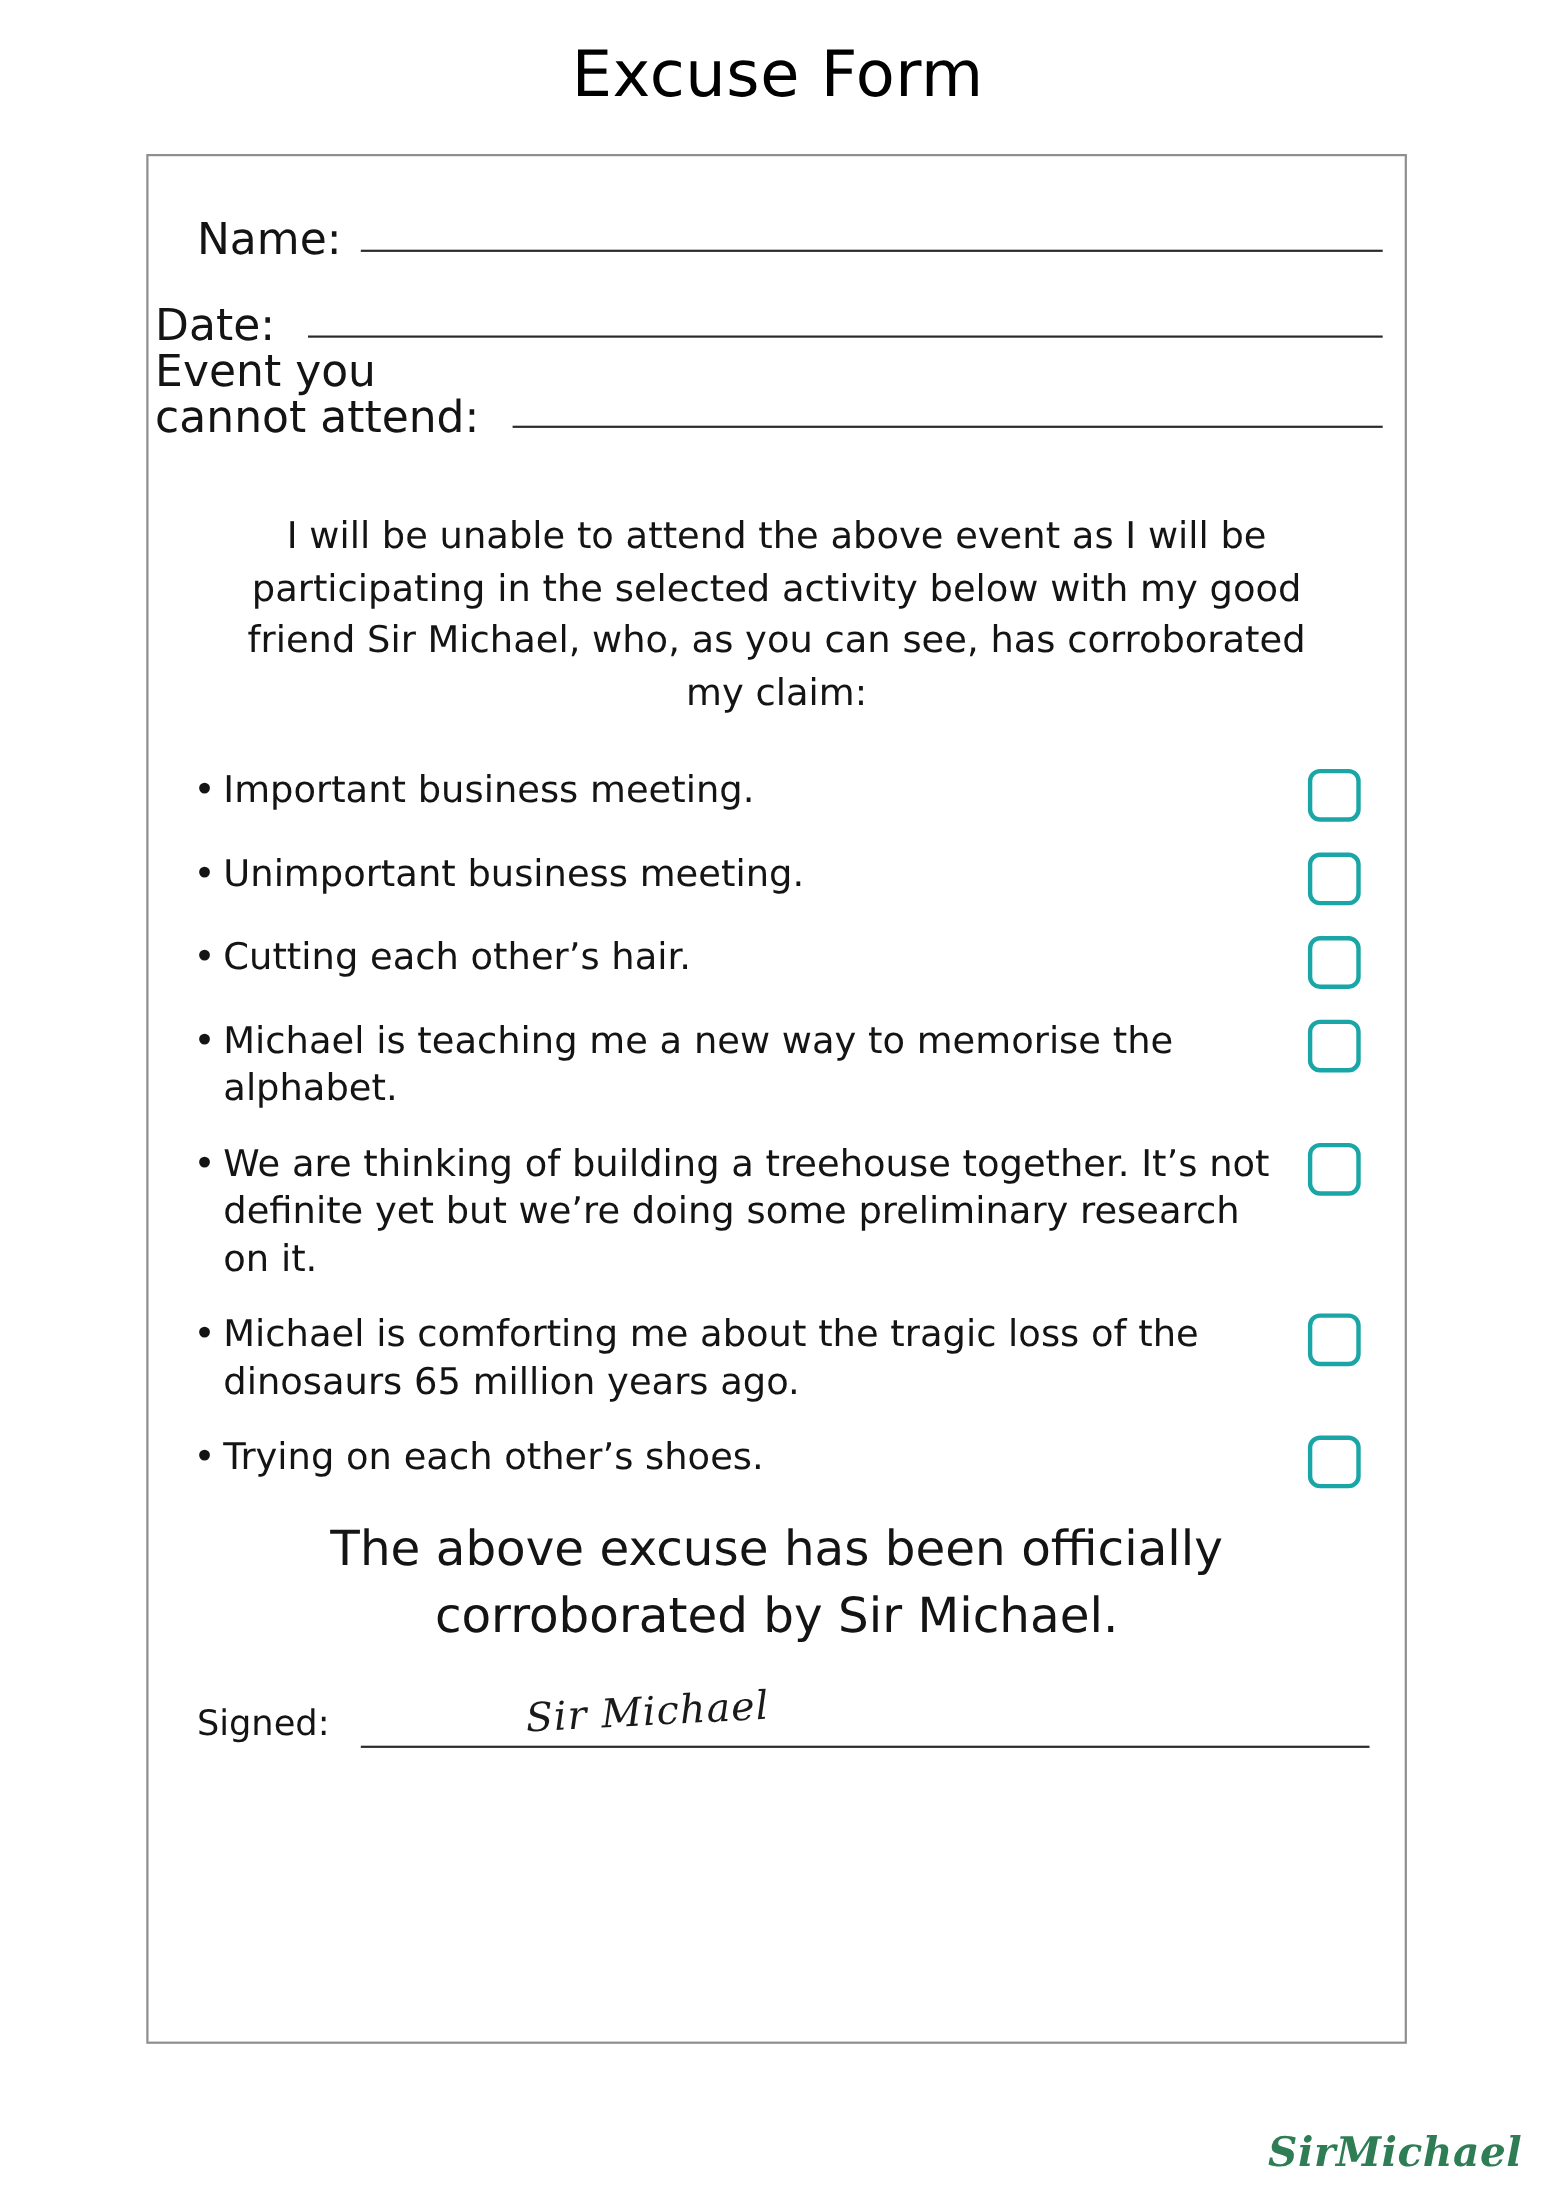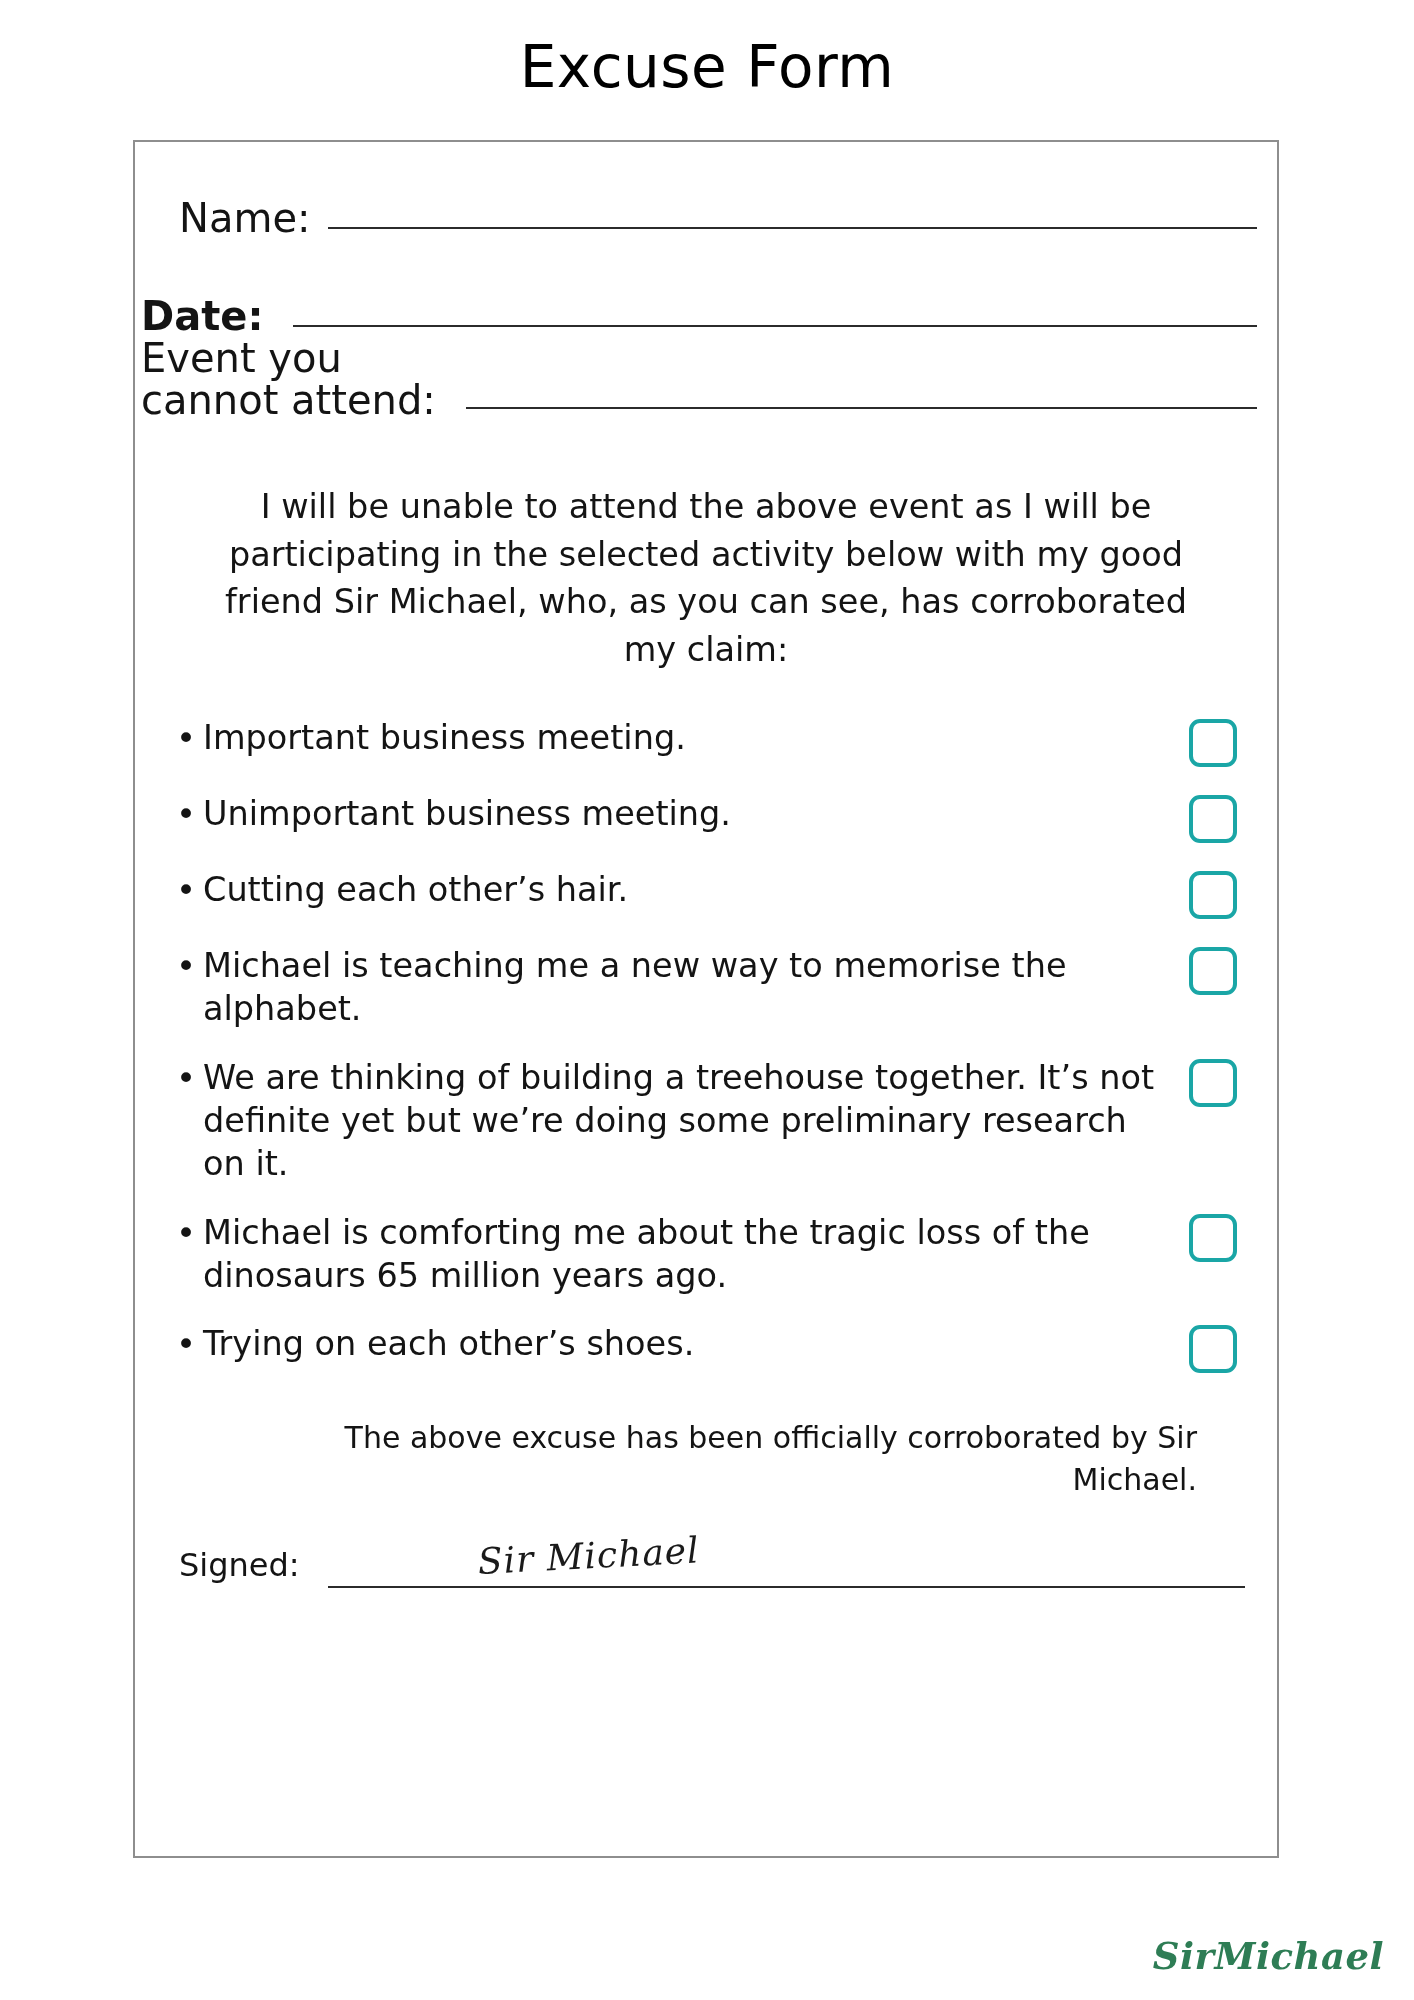--- a/index.html
+++ b/index.html
@@ -59,21 +59,21 @@
   }
   .field-line {
     flex: 1;
     border-bottom: 2px solid #2b2b2b;
     height: 1px;
   }
 
   #row-name { margin-top: 55px; margin-left: 38px; }
   #row-name .field-line { margin-left: 18px; margin-right: 10px; margin-bottom: 10px; }
 
-  #row-date { margin-top: 56px; font-weight: bold; }
+  #row-date { margin-top: 36px; }
   #row-date .field-line { margin-left: 30px; margin-right: 10px; margin-bottom: 10px; }
 
   #row-event { align-items: flex-end; }
   #row-event .field-line { margin-left: 30px; margin-right: 10px; margin-bottom: 12px; }
 
   
   .intro {
     margin: 62px 62px 0 62px;
     text-align: center;
     font-size: 33.5px;
@@ -113,24 +113,24 @@
     border: 4px solid #1aa6a6;
     border-radius: 11px;
     box-sizing: border-box;
     margin-left: 6px;
     margin-top: 2px;
     background: #fff;
   }
 
   
   .closing {
-    text-align: right;
-    font-size: 30px;
+    text-align: center;
+    font-size: 44px;
     line-height: 1.38;
-    margin: 44px 80px 0 80px;
+    margin: 26px 80px 0 80px;
     color: #141414;
   }
 
   .signature-row {
     display: flex;
     align-items: flex-end;
     margin: 46px 32px 0 44px;
     position: relative;
   }
   .sig-label {

